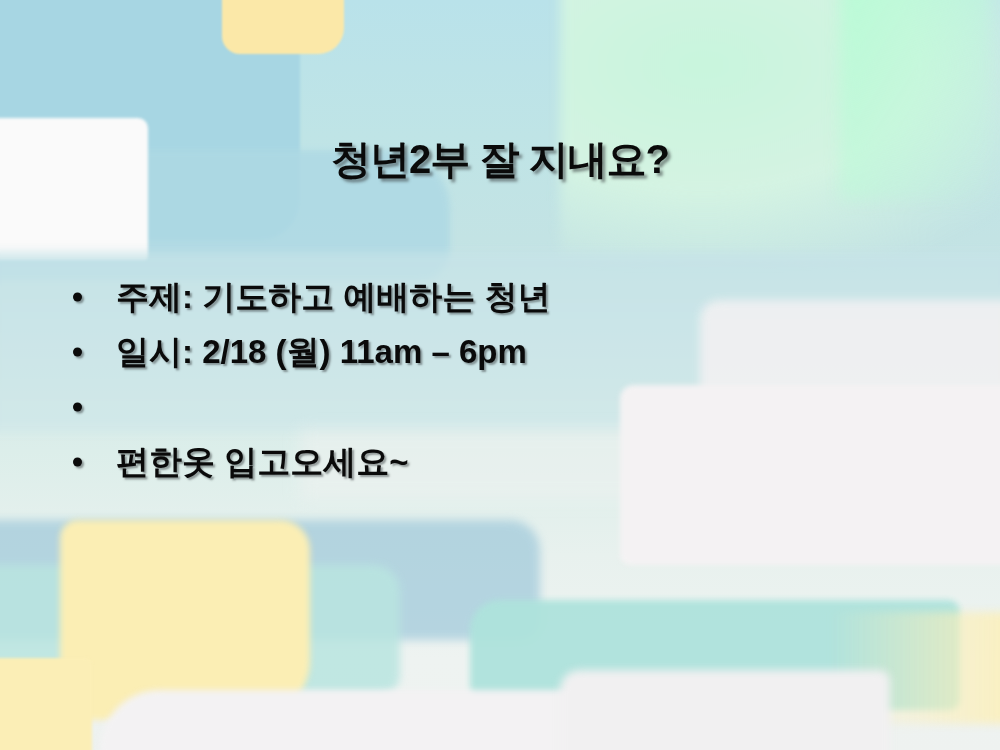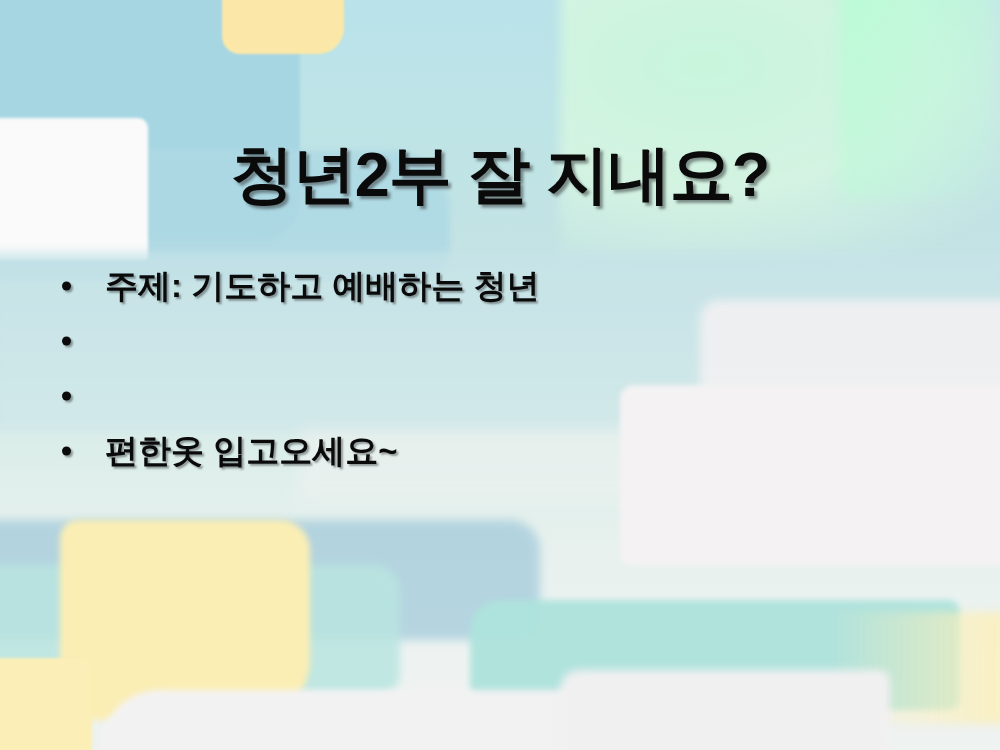--- a/index.html
+++ b/index.html
@@ -191,35 +191,35 @@
     position: absolute;
     inset: 0;
   }
 
   #slide-title {
     position: absolute;
     left: 0;
     right: 0;
     top: 132px;
     text-align: center;
-    font-size: 63px;
+    font-size: 40px;
     font-weight: bold;
     color: #0a0a0a;
     letter-spacing: -1px;
     text-shadow: 3px 3px 3px rgba(55,60,62,0.55);
     white-space: nowrap;
   }
 
   #bullet-list {
     position: absolute;
     left: 0;
     top: 258px;
     width: 900px;
     list-style: none;
-    margin: 0;
+    margin: 11px;
     padding: 0;
   }
   .bullet-row {
     position: relative;
     height: 55px;
     display: flex;
     align-items: center;
   }
   .bullet-dot {
     position: absolute;
@@ -273,20 +273,21 @@
 
     <div id="slide-title">청년2부 잘 지내요?</div>
 
     <ul id="bullet-list">
       <li class="bullet-row">
         <span class="bullet-dot"></span>
         <span class="bullet-text">주제: 기도하고 예배하는 청년</span>
       </li>
       <li class="bullet-row">
         <span class="bullet-dot"></span>
+        <span class="bullet-text">일시: 2/18 (월) 11am – 6pm</span>
       </li>
       <li class="bullet-row">
         <span class="bullet-dot"></span>
       </li>
       <li class="bullet-row">
         <span class="bullet-dot"></span>
         <span class="bullet-text">편한옷 입고오세요~</span>
       </li>
     </ul>
 

